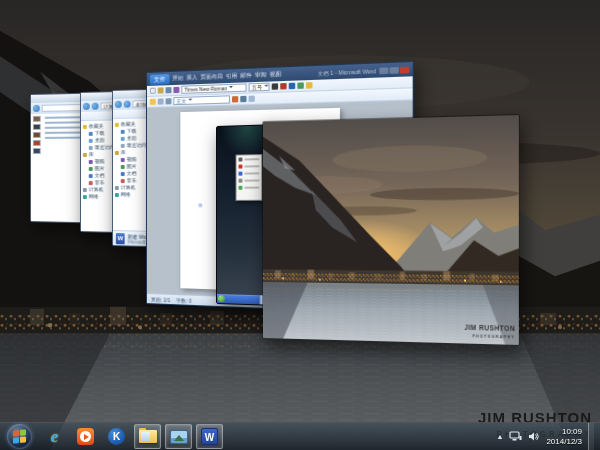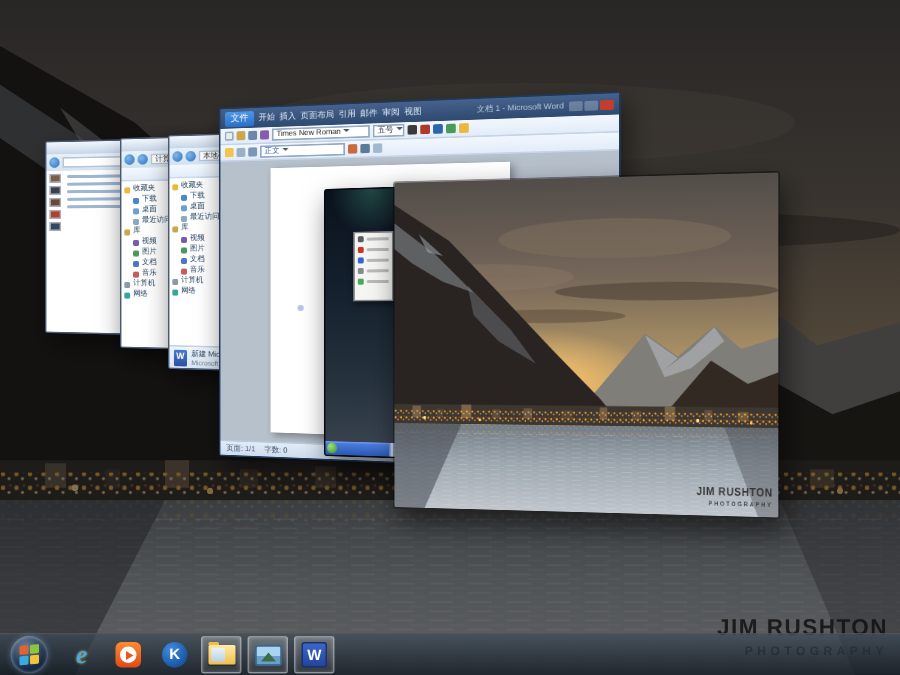--- a/index.html
+++ b/index.html
@@ -607,15 +607,33 @@
     <div class="tbtn open">
         <span class="fol"></span>
       </div>
     <div class="tbtn open">
         <span class="pic"></span>
       </div>
     <div class="tbtn open">
         <span class="wicon">W</span>
       </div>
 
+    <div class="tray">
+      <span class="chev">▲</span>
+      <svg class="trayico" width="13" height="11" viewBox="0 0 13 11">
+        <rect x="1" y="1" width="9" height="6" rx="1" fill="none" stroke="#dfe7ef" stroke-width="1.2"></rect>
+        <rect x="3.5" y="8" width="4" height="1.5" fill="#dfe7ef"></rect>
+        <rect x="10.5" y="5" width="2" height="4" fill="#dfe7ef"></rect>
+      </svg>
+      <svg class="trayico" width="12" height="11" viewBox="0 0 12 11">
+        <polygon points="1,4 3,4 6,1.5 6,9.5 3,7 1,7" fill="#dfe7ef"></polygon>
+        <path d="M7.5 3.5 Q9.5 5.5 7.5 7.5" stroke="#dfe7ef" stroke-width="1" fill="none"></path>
+        <path d="M8.8 2.2 Q11.6 5.5 8.8 8.8" stroke="#dfe7ef" stroke-width="1" fill="none"></path>
+      </svg>
+      <div class="clock">
+        <div>10:09</div>
+        <div>2014/12/3</div>
+      </div>
+      <div class="showdesk"></div>
+    </div>
   </div>
 
 </div>
 
 </body></html>

